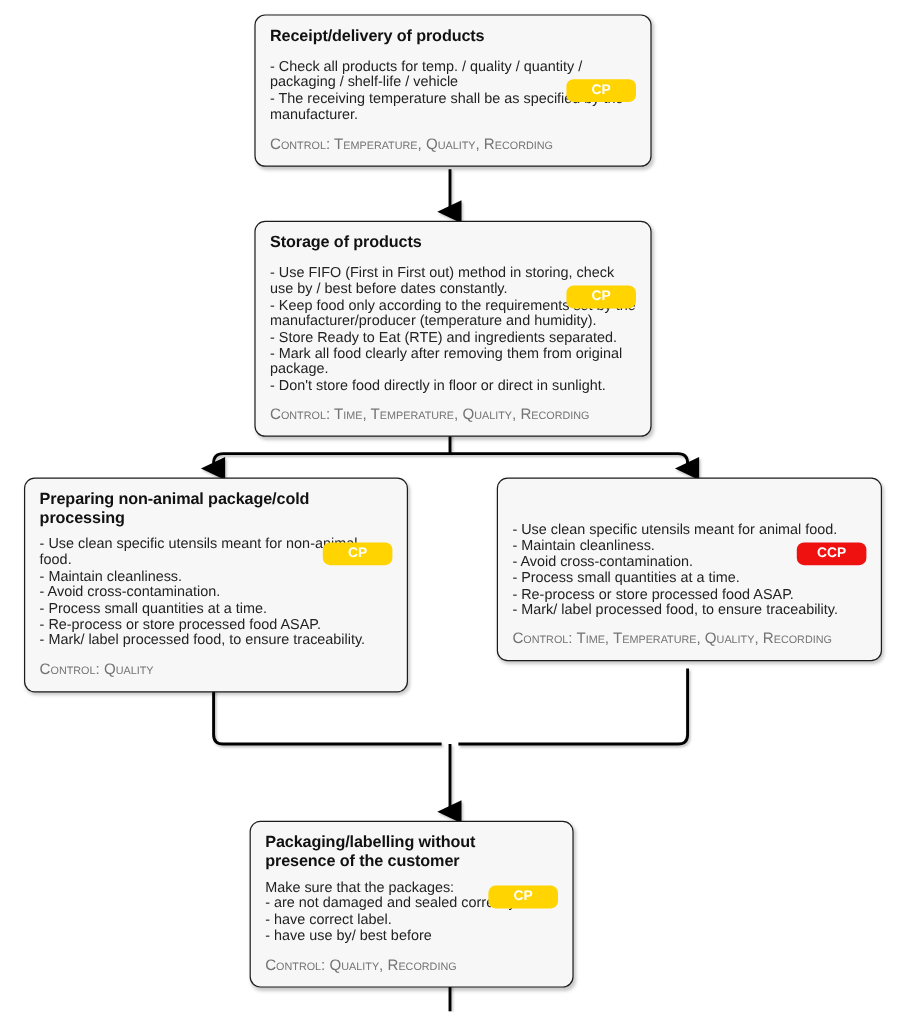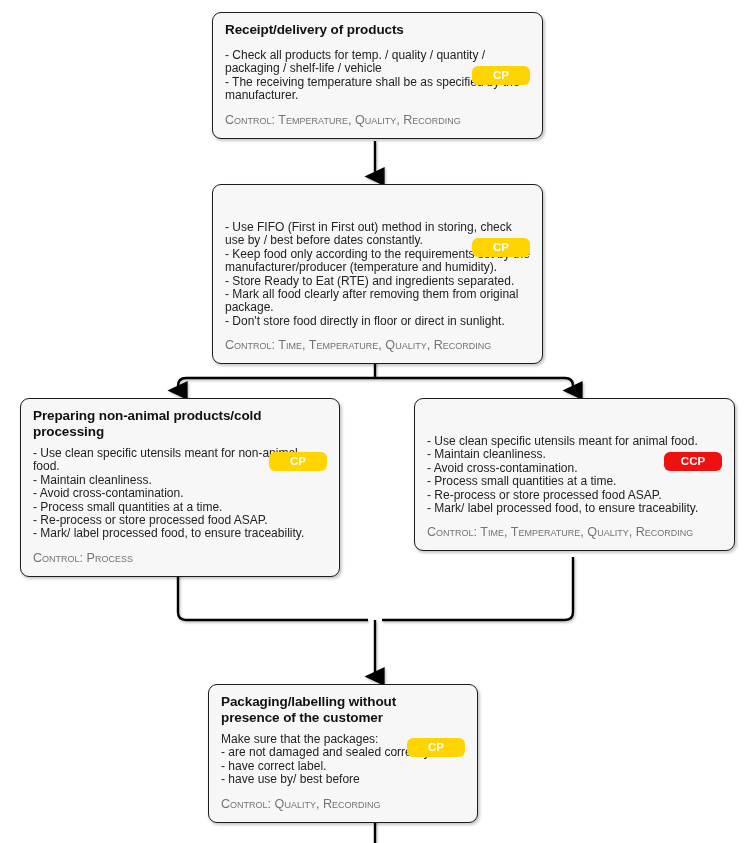--- a/index.html
+++ b/index.html
@@ -140,42 +140,43 @@
       <div class="node-title">Receipt/delivery of products</div>
       <span class="badge cp">CP</span>
     </div>
     <div class="node-body">- Check all products for temp. / quality / quantity / packaging / shelf-life / vehicle
 - The receiving temperature shall be as specified by the manufacturer.</div>
     <div class="node-control">Control: Temperature, Quality, Recording</div>
   </div>
 
   <div class="node" id="node-storage">
     <div class="node-head">
+      <div class="node-title">Storage of products</div>
       <span class="badge cp">CP</span>
     </div>
     <div class="node-body">- Use FIFO (First in First out) method in storing, check use by / best before dates constantly.
 - Keep food only according to the requirements set by the manufacturer/producer (temperature and humidity).
 - Store Ready to Eat (RTE) and ingredients separated.
 - Mark all food clearly after removing them from original package.
 - Don't store food directly in floor or direct in sunlight.</div>
     <div class="node-control">Control: Time, Temperature, Quality, Recording</div>
   </div>
 
   <div class="node" id="node-nonanimal">
     <div class="node-head">
-      <div class="node-title">Preparing non-animal products/cold processing</div>
+      <div class="node-title">Preparing non-animal package/cold processing</div>
       <span class="badge cp">CP</span>
     </div>
     <div class="node-body">- Use clean specific utensils meant for non-animal food.
 - Maintain cleanliness.
 - Avoid cross-contamination.
 - Process small quantities at a time.
 - Re-process or store processed food ASAP.
 - Mark/ label processed food, to ensure traceability.</div>
-    <div class="node-control">Control: Process</div>
+    <div class="node-control">Control: Quality</div>
   </div>
 
   <div class="node" id="node-animal">
     <div class="node-head">
       <span class="badge ccp">CCP</span>
     </div>
     <div class="node-body">- Use clean specific utensils meant for animal food.
 - Maintain cleanliness.
 - Avoid cross-contamination.
 - Process small quantities at a time.

